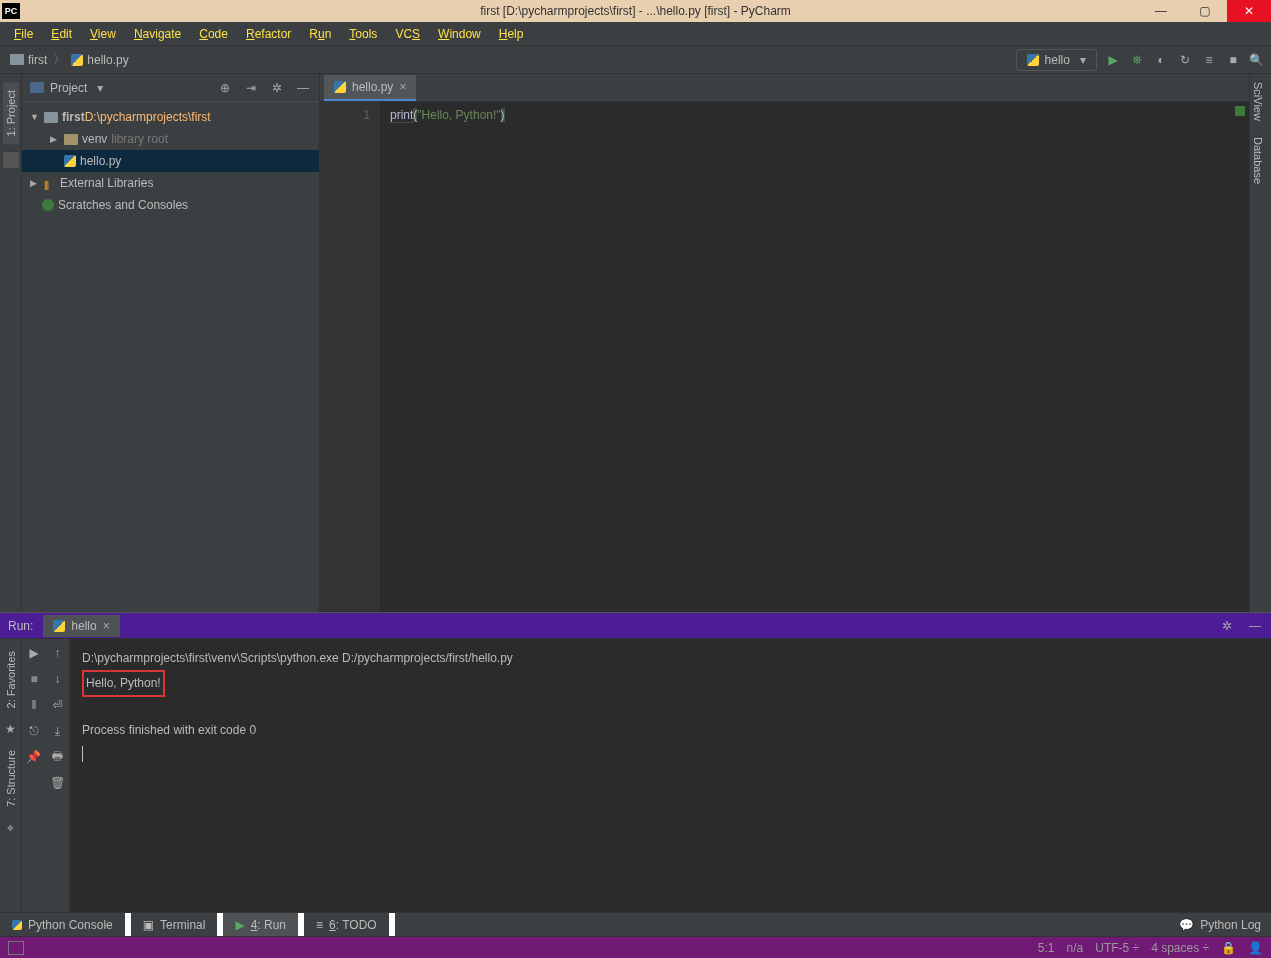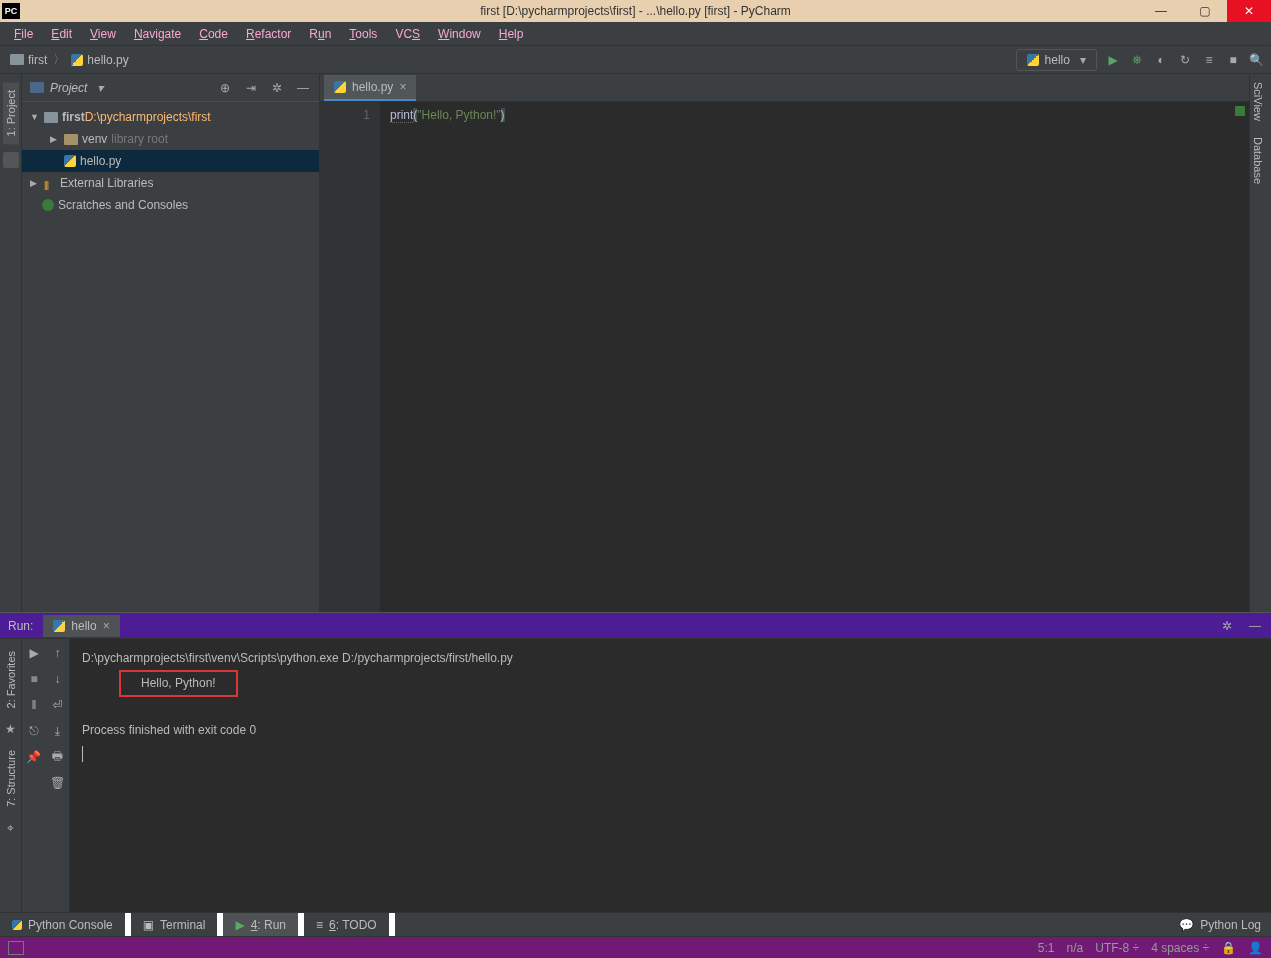--- a/index.html
+++ b/index.html
@@ -4,41 +4,41 @@
 <style>
 * { margin:0; padding:0; box-sizing:border-box; font-family:"Segoe UI",Arial,sans-serif; font-size:12px; }
 body { background:#3c3f41; color:#bbbbbb; width:1271px; height:958px; overflow:hidden; display:flex; flex-direction:column; }
 .titlebar { background:#e8cfb0; height:22px; display:flex; align-items:center; position:relative; }
 .titlebar-icon { width:18px; height:16px; background:#000; color:#fff; font-size:9px; font-weight:bold; display:flex; align-items:center; justify-content:center; margin-left:2px; }
 .titlebar-title { position:absolute; left:50%; transform:translateX(-50%); color:#333; font-size:12px; }
 .titlebar-buttons { margin-left:auto; display:flex; }
 .titlebar-btn { width:44px; height:22px; display:flex; align-items:center; justify-content:center; color:#333; }
 .titlebar-btn.close { background:#e81123; color:#fff; }
 .menubar { background:#3c3f41; height:24px; display:flex; align-items:center; padding:0 6px; gap:2px; border-bottom:1px solid #323232; }
-.menubar span { padding:2px 8px; color:#f9a8d4; cursor:pointer; }
+.menubar span { padding:2px 8px; color:#fde047; cursor:pointer; }
 .menubar span u { text-decoration:underline; }
 .navbar { background:#3c3f41; height:28px; display:flex; align-items:center; padding:0 6px; border-bottom:1px solid #323232; }
 .crumb { display:flex; align-items:center; gap:4px; padding:0 4px; }
 .crumb-sep { color:#888; margin:0 2px; }
 .folder-icon { width:14px; height:11px; background:#87939a; display:inline-block; border-radius:1px; }
 .py-icon { width:12px; height:12px; background:linear-gradient(135deg,#3776ab 50%,#ffd43b 50%); border-radius:2px; display:inline-block; }
 .navbar-right { margin-left:auto; display:flex; align-items:center; gap:8px; }
 .run-config { background:#3c3f41; border:1px solid #555; border-radius:3px; padding:3px 10px; display:flex; align-items:center; gap:6px; }
 .run-config::after { content:"▾"; color:#aaa; margin-left:4px; }
 .toolbar-icon { width:16px; height:16px; display:flex; align-items:center; justify-content:center; color:#aaa; cursor:pointer; }
 .play-icon { color:#59a869; }
 .bug-icon { color:#59a869; }
 .main-area { display:flex; flex:1; overflow:hidden; }
 .left-gutter { width:22px; background:#3c3f41; border-right:1px solid #323232; display:flex; flex-direction:column; align-items:center; padding-top:8px; gap:8px; }
 .left-gutter-tab { writing-mode:vertical-rl; transform:rotate(180deg); padding:8px 2px; color:#bbbbbb; font-size:11px; cursor:pointer; }
 .left-gutter-tab.active { background:#4b4e50; }
 .left-icon-box { width:16px; height:16px; background:#555; border-radius:2px; }
 .project-panel { width:298px; background:#3c3f41; border-right:1px solid #323232; display:flex; flex-direction:column; }
 .project-header { height:28px; display:flex; align-items:center; padding:0 8px; background:#3c3f41; border-bottom:1px solid #4b4e50; }
-.project-header-title { display:flex; align-items:center; gap:6px; flex:1;font-style:italic; }
+.project-header-title { display:flex; align-items:center; gap:6px; flex:1; }
 .project-header-title::after { content:"▾"; color:#aaa; margin-left:4px; }
 .project-header-icons { display:flex; gap:10px; color:#aaa; }
 .tree { flex:1; padding:4px 0; }
 .tree-row { display:flex; align-items:center; height:22px; padding-left:8px; cursor:pointer; gap:4px; }
 .tree-row.selected { background:#0d293e; }
 .tree-arrow { width:10px; color:#aaa; font-size:9px; }
 .tree-label { color:#bbbbbb; }
 .tree-label .path { color:#fdba74; }
 .tree-label .lib { color:#787878; margin-left:4px; }
 .lib-icon { width:12px; height:12px; display:inline-block; }
@@ -62,21 +62,21 @@
 .run-panel-header { height:26px; background:#4c1d95; display:flex; align-items:center; padding:0 8px; border-bottom:1px solid #323232; }
 .run-panel-title { color:#bbbbbb; margin-right:10px; }
 .run-tab { background:#4e5254; padding:4px 10px; display:flex; align-items:center; gap:6px; }
 .run-tab .close-x { color:#aaa; }
 .run-panel-header-right { margin-left:auto; display:flex; gap:12px; color:#aaa; }
 .run-body { flex:1; display:flex; background:#2b2b2b; }
 .run-left-tools { width:24px; display:flex; flex-direction:column; align-items:center; padding-top:6px; gap:10px; background:#3c3f41; }
 .run-left-tools2 { width:24px; display:flex; flex-direction:column; align-items:center; padding-top:6px; gap:10px; background:#3c3f41; border-right:1px solid #323232; }
 .tool-ico { width:16px; height:16px; color:#aaa; display:flex; align-items:center; justify-content:center; font-size:12px; cursor:pointer; }
 .run-output { flex:1; padding:8px 12px; font-family:Consolas,"Courier New",monospace; font-size:14px; color:#bbbbbb; line-height:1.9; }
-.run-output .highlight { border:2px solid #d93636; padding:0 20px; display:inline-block;margin-left:37px; }
+.run-output .highlight { border:2px solid #d93636; padding:0 2px; display:inline-block; }
 .cursor-line::after { content:""; display:inline-block; width:1px; height:16px; background:#bbbbbb; vertical-align:middle; }
 .favorites-gutter { width:22px; background:#3c3f41; border-right:1px solid #323232; display:flex; flex-direction:column; align-items:center; gap:6px; padding-top:4px; }
 .bottom-tool-tabs { height:24px; background:#3c3f41; border-top:1px solid #323232; display:flex; align-items:center; }
 .bottom-tab { padding:0 12px; height:100%; display:flex; align-items:center; gap:6px; color:#bbbbbb; cursor:pointer; border-right:6px solid #ffffff; }
 .bottom-tab.active { background:#4e5254; }
 .bottom-tab-right { margin-left:auto; display:flex; align-items:center; padding:0 10px; gap:6px; }
 .statusbar { height:22px; background:#701a75; border-top:1px solid #323232; display:flex; align-items:center; padding:0 8px; color:#999; font-size:11px; }
 .statusbar-left { width:16px; height:14px; border:1px solid #777; }
 .statusbar-right { margin-left:auto; display:flex; gap:12px; align-items:center; }
 .run-wrapper { display:flex; flex:1; }
@@ -272,18 +272,18 @@
     <span>💬</span>
     <span>Python Log</span>
   </div>
 </div>
 
 <div class="statusbar">
   <div class="statusbar-left"></div>
   <div class="statusbar-right">
     <span>5:1</span>
     <span>n/a</span>
-    <span><span>UTF-8</span> ÷</span>
+    <span><span>UTF-5</span> ÷</span>
     <span><span>4 spaces</span> ÷</span>
     <span>🔒</span>
     <span>👤</span>
   </div>
 </div>
 
 </body></html>

